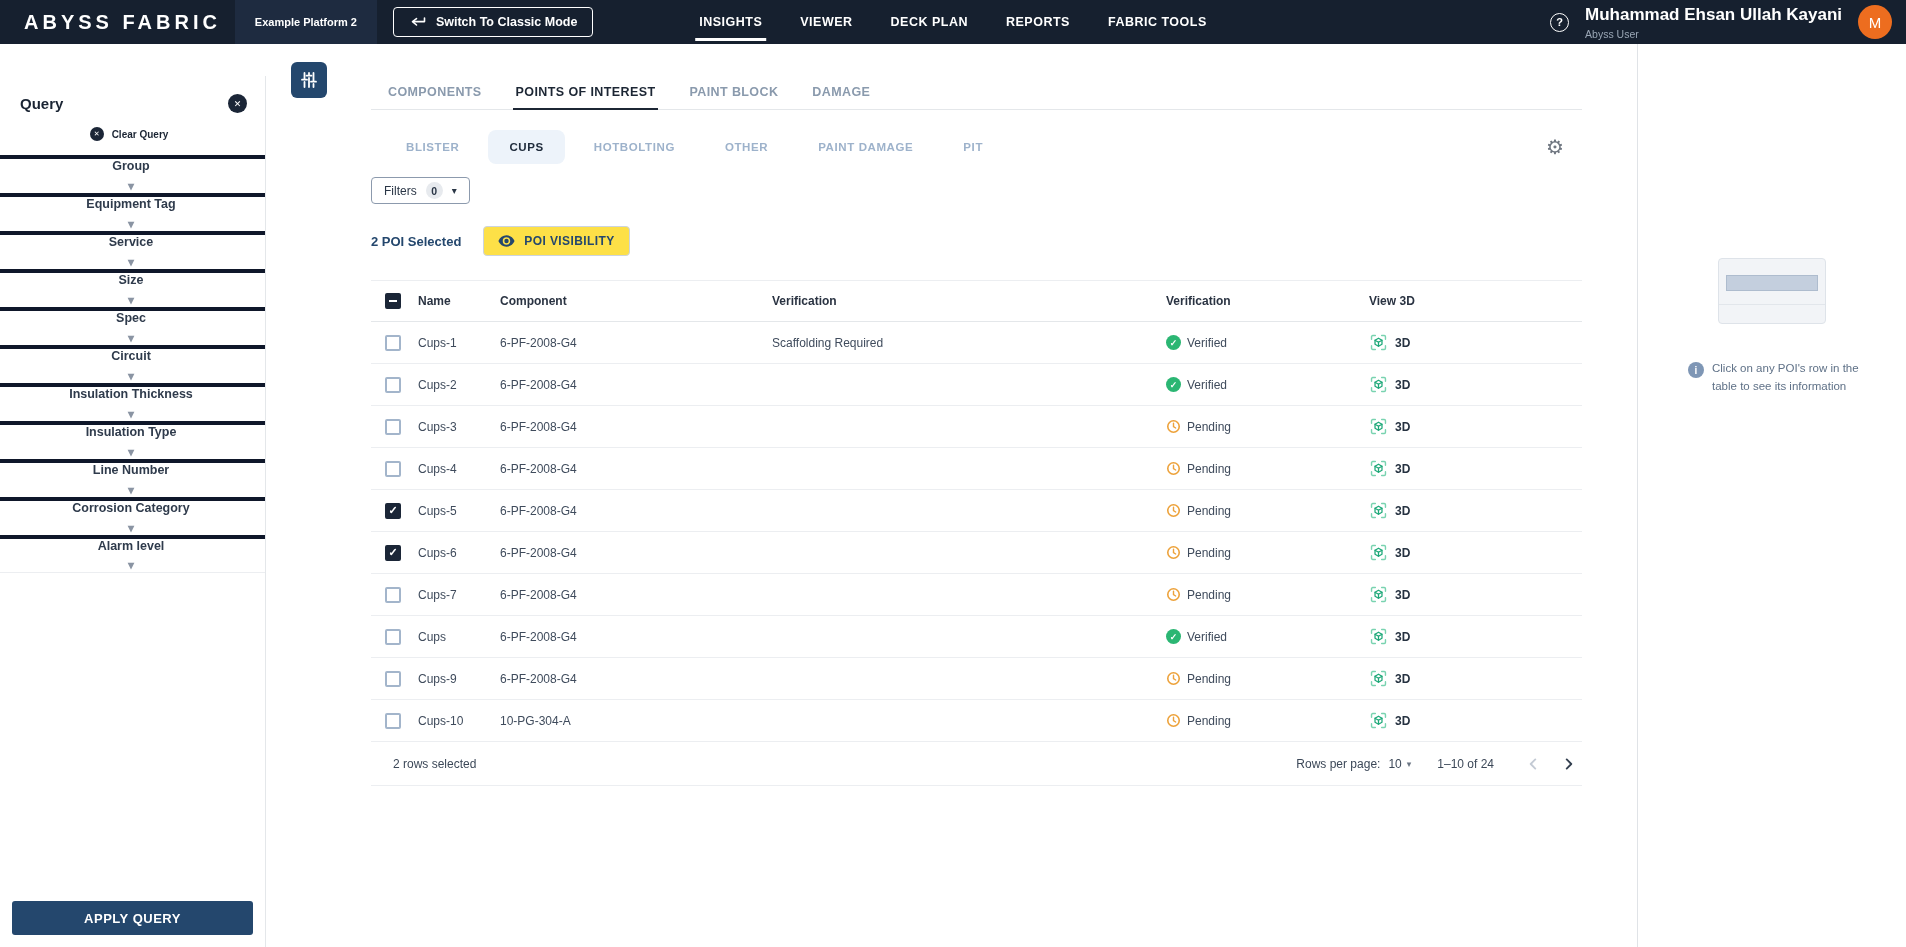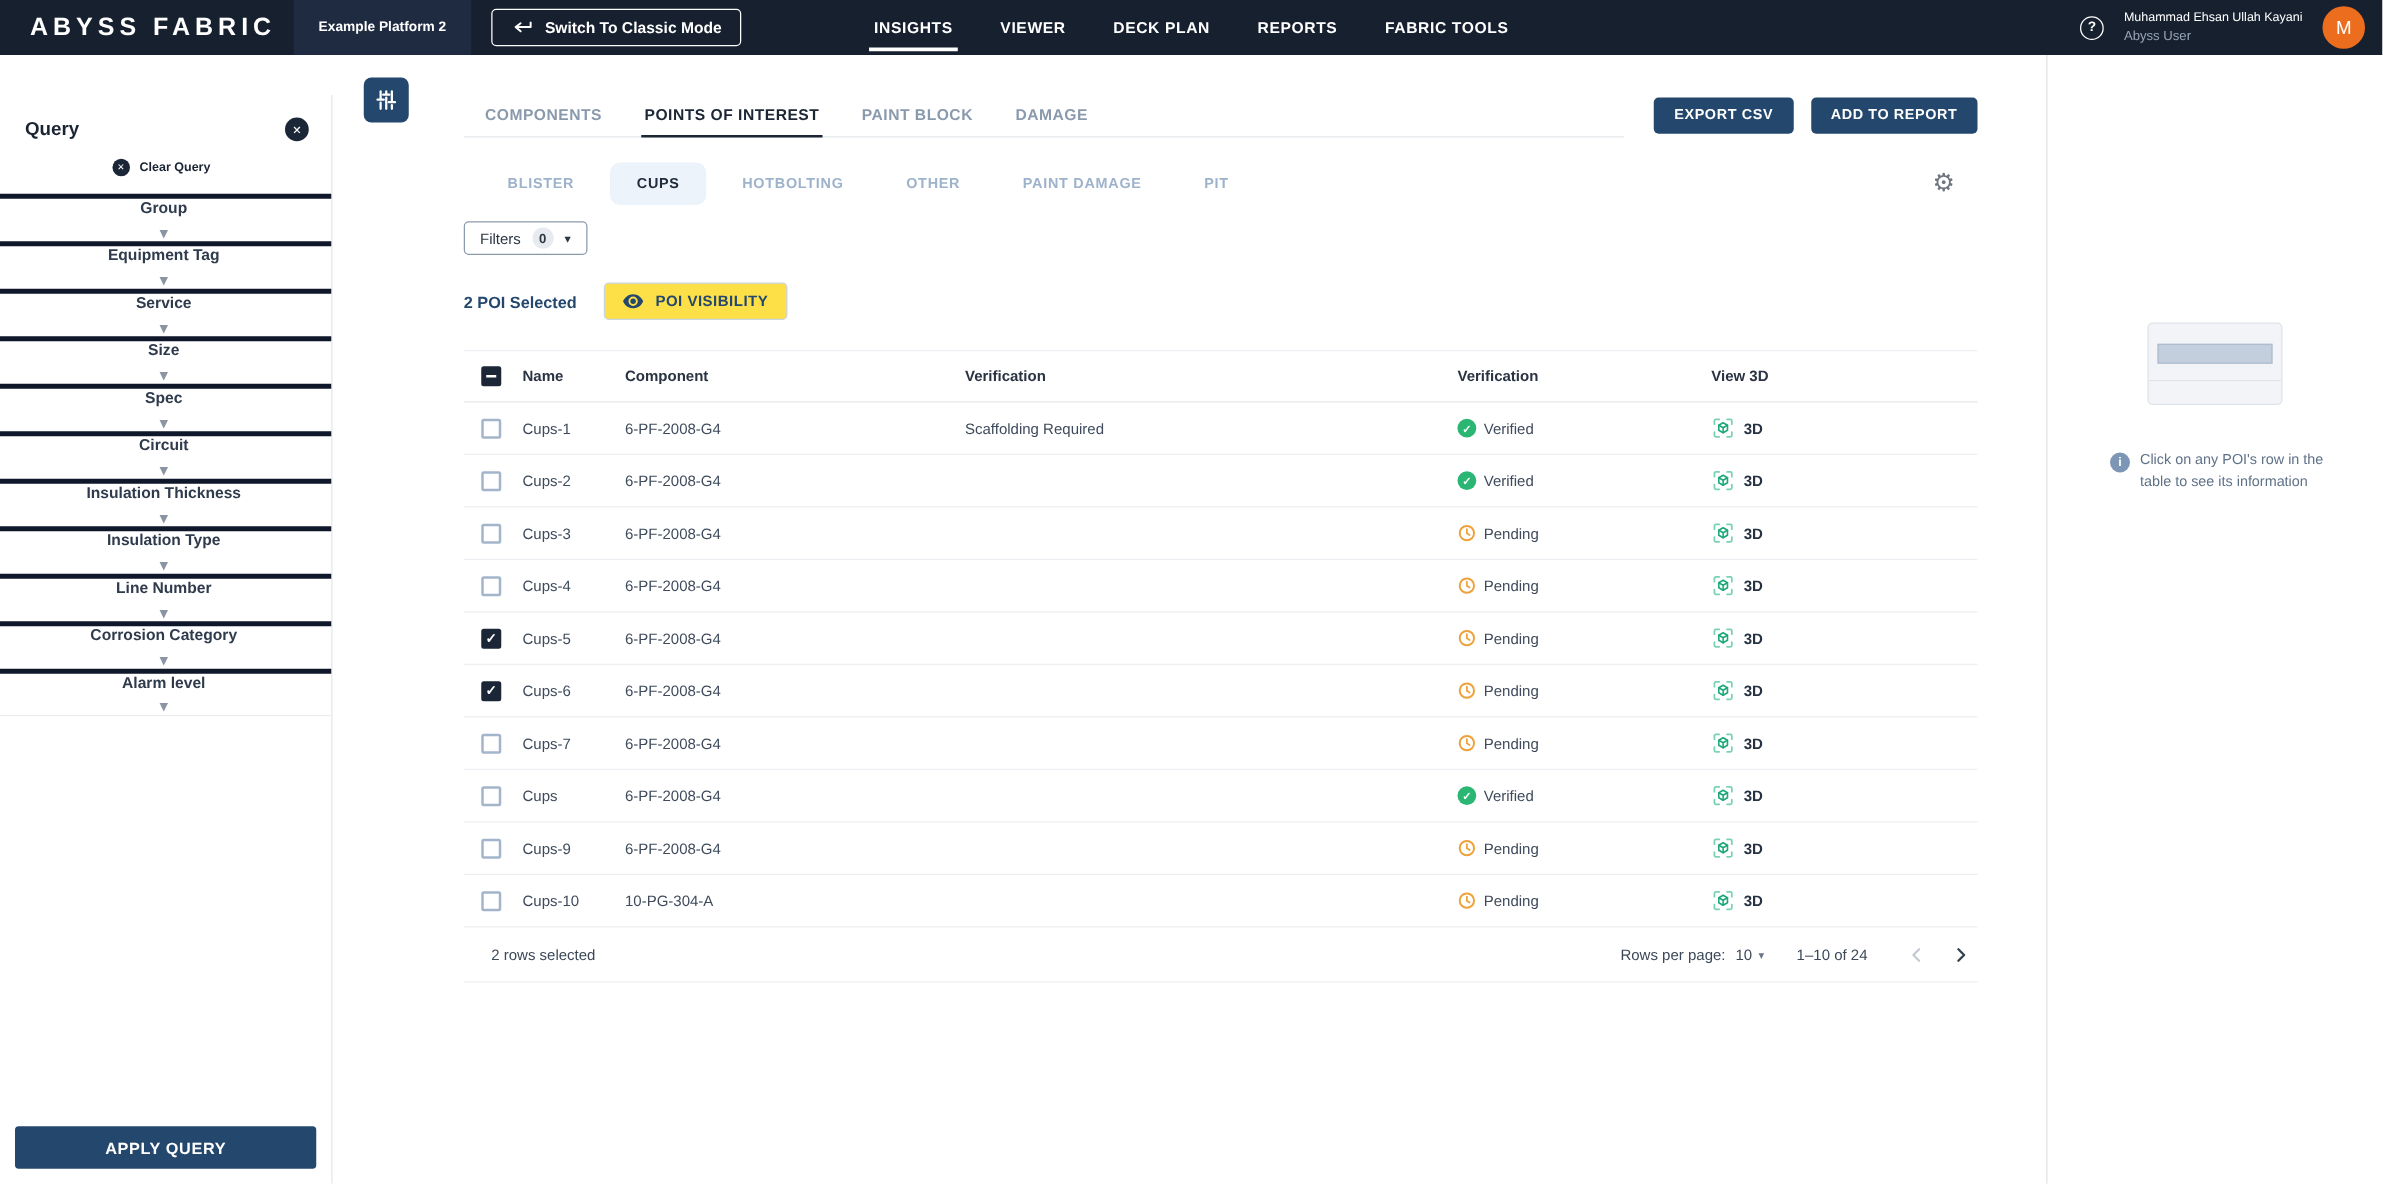--- a/index.html
+++ b/index.html
@@ -19,21 +19,21 @@
   .nav { position:absolute; left:50%; transform:translateX(-50%); height:100%;
          display:flex; gap:34px; }
   .nav-item { display:flex; align-items:center; font-size:12.5px; font-weight:700;
               letter-spacing:.5px; color:#fff; position:relative; padding:0 2px; cursor:pointer; }
   .nav-item.active::after { content:''; position:absolute; left:-2px; right:-2px; bottom:3px;
                             height:3px; background:#fff; }
   .top-right { margin-left:auto; display:flex; align-items:center; gap:16px; margin-right:14px; }
   .help-icon { width:19px; height:19px; border:1.5px solid #fff; border-radius:50%;
                display:flex; align-items:center; justify-content:center;
                font-size:11px; font-weight:700; cursor:pointer; }
-  .user-name { font-size:10px; font-weight:400; }
+  .user-name { font-size:17px; font-weight:700; }
   .user-role { font-size:10.5px; color:#9aa6b5; margin-top:3px; }
   .avatar { width:34px; height:34px; border-radius:50%; background:var(--avatar-orange,#ed6d1f);
             display:flex; align-items:center; justify-content:center; font-size:15px; }
 
   
   .layout { display:flex; height:903px; }
 
   
   .sidebar { width:266px; flex-shrink:0; border-right:1px solid #e4e7ea; position:relative;margin-top:32px; }
   .sidebar-header { display:flex; align-items:center; justify-content:space-between;
@@ -240,24 +240,20 @@
       </svg>
     </button>
     <div class="content">
       <div class="header-row">
         <div class="tabs" id="tabs">
             <div class="tab">COMPONENTS</div>
             <div class="tab active">POINTS OF INTEREST</div>
             <div class="tab">PAINT BLOCK</div>
             <div class="tab">DAMAGE</div>
           </div>
-        <div class="header-actions">
-          <button class="btn-navy">EXPORT CSV</button>
-          <button class="btn-navy">ADD TO REPORT</button>
-        </div>
       </div>
 
       <div class="subtabs-row" id="subtabs">
           <div class="subtab">BLISTER</div>
           <div class="subtab active">CUPS</div>
           <div class="subtab">HOTBOLTING</div>
           <div class="subtab">OTHER</div>
           <div class="subtab">PAINT DAMAGE</div>
           <div class="subtab">PIT</div>
         <span class="gear">⚙</span>

